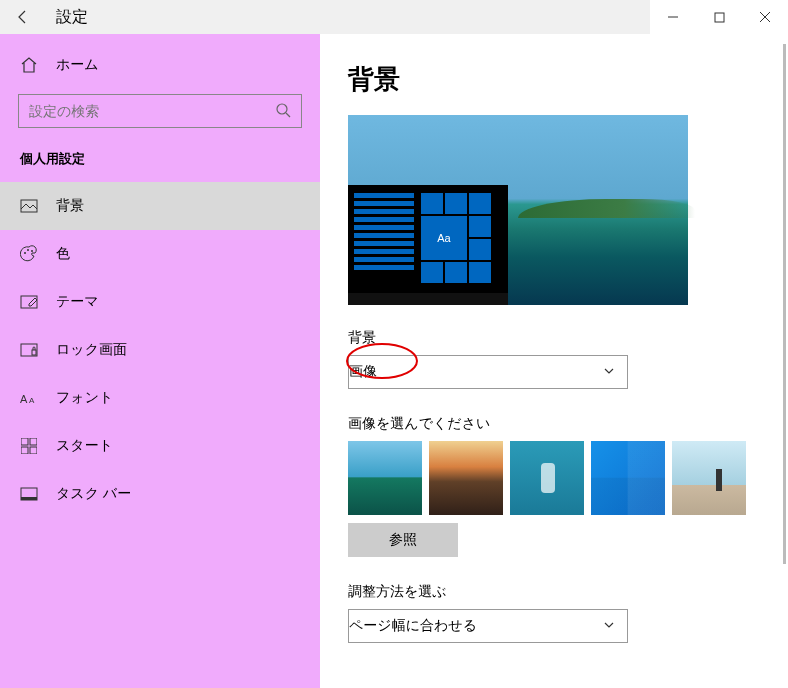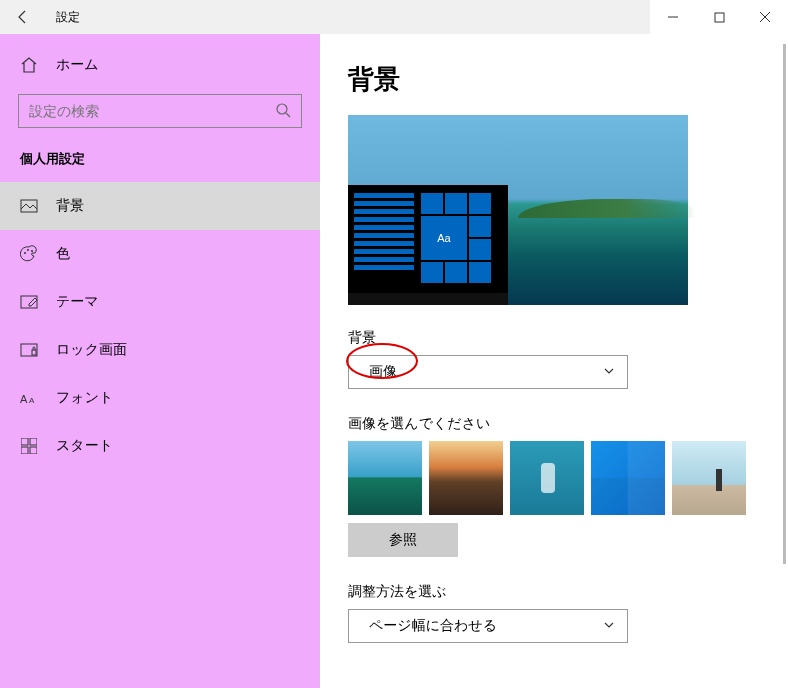--- a/index.html
+++ b/index.html
@@ -19,21 +19,21 @@
     height: 34px;
     background: #f0f0f0;
     position: relative;
   }
   .back-btn {
     width: 46px; height: 34px;
     display: flex; align-items: center; justify-content: center;
     cursor: pointer;
   }
   .title-text {
-    font-size: 12px;
+    font-size: 16px;
     padding-left: 10px;
   }
   .win-controls {
     position: absolute;
     right: 0; top: 0;
     display: flex;
   }
   .win-btn {
     width: 46px; height: 34px;
     display: flex; align-items: center; justify-content: center;
@@ -139,21 +139,21 @@
     position:absolute; left:0; bottom:0; width:100%; height:12px; background:#111;
   }
   .section-label {
     font-size: 14px;
     margin-bottom: 8px;
   }
   .dropdown {
     width: 280px; height: 34px;
     border: 1px solid #999;
     display: flex; align-items: center;
-    padding: 0 20px;
+    padding: 0 0;
     position: relative;
     cursor: pointer;
     margin-bottom: 26px;
   }
   .dropdown .chev {
     position: absolute; right: 12px;
   }
   .annot-ellipse {
     position: absolute;
     border: 2px solid #e00000;
@@ -294,20 +294,29 @@
       <span class="nav-icon">
         <svg width="16" height="16" viewBox="0 0 16 16">
             <rect x="0" y="0" width="7" height="7" stroke="#333" fill="none"></rect>
             <rect x="9" y="0" width="7" height="7" stroke="#333" fill="none"></rect>
             <rect x="0" y="9" width="7" height="7" stroke="#333" fill="none"></rect>
             <rect x="9" y="9" width="7" height="7" stroke="#333" fill="none"></rect>
           </svg>
       </span>
       <span>スタート</span>
     </div>
+    <div class="nav-item">
+      <span class="nav-icon">
+        <svg width="18" height="18" viewBox="0 0 18 18">
+            <rect x="1" y="3" width="16" height="12" stroke="#333" fill="none"></rect>
+            <rect x="1" y="12" width="16" height="3" fill="#333"></rect>
+          </svg>
+      </span>
+      <span>タスク バー</span>
+    </div>
   </div>
 
   <div class="main">
     <h1>背景</h1>
 
     <div class="preview">
       <div class="mock-island"></div>
       <div class="mock-desktop">
         <div class="mock-list">
           <div></div>

